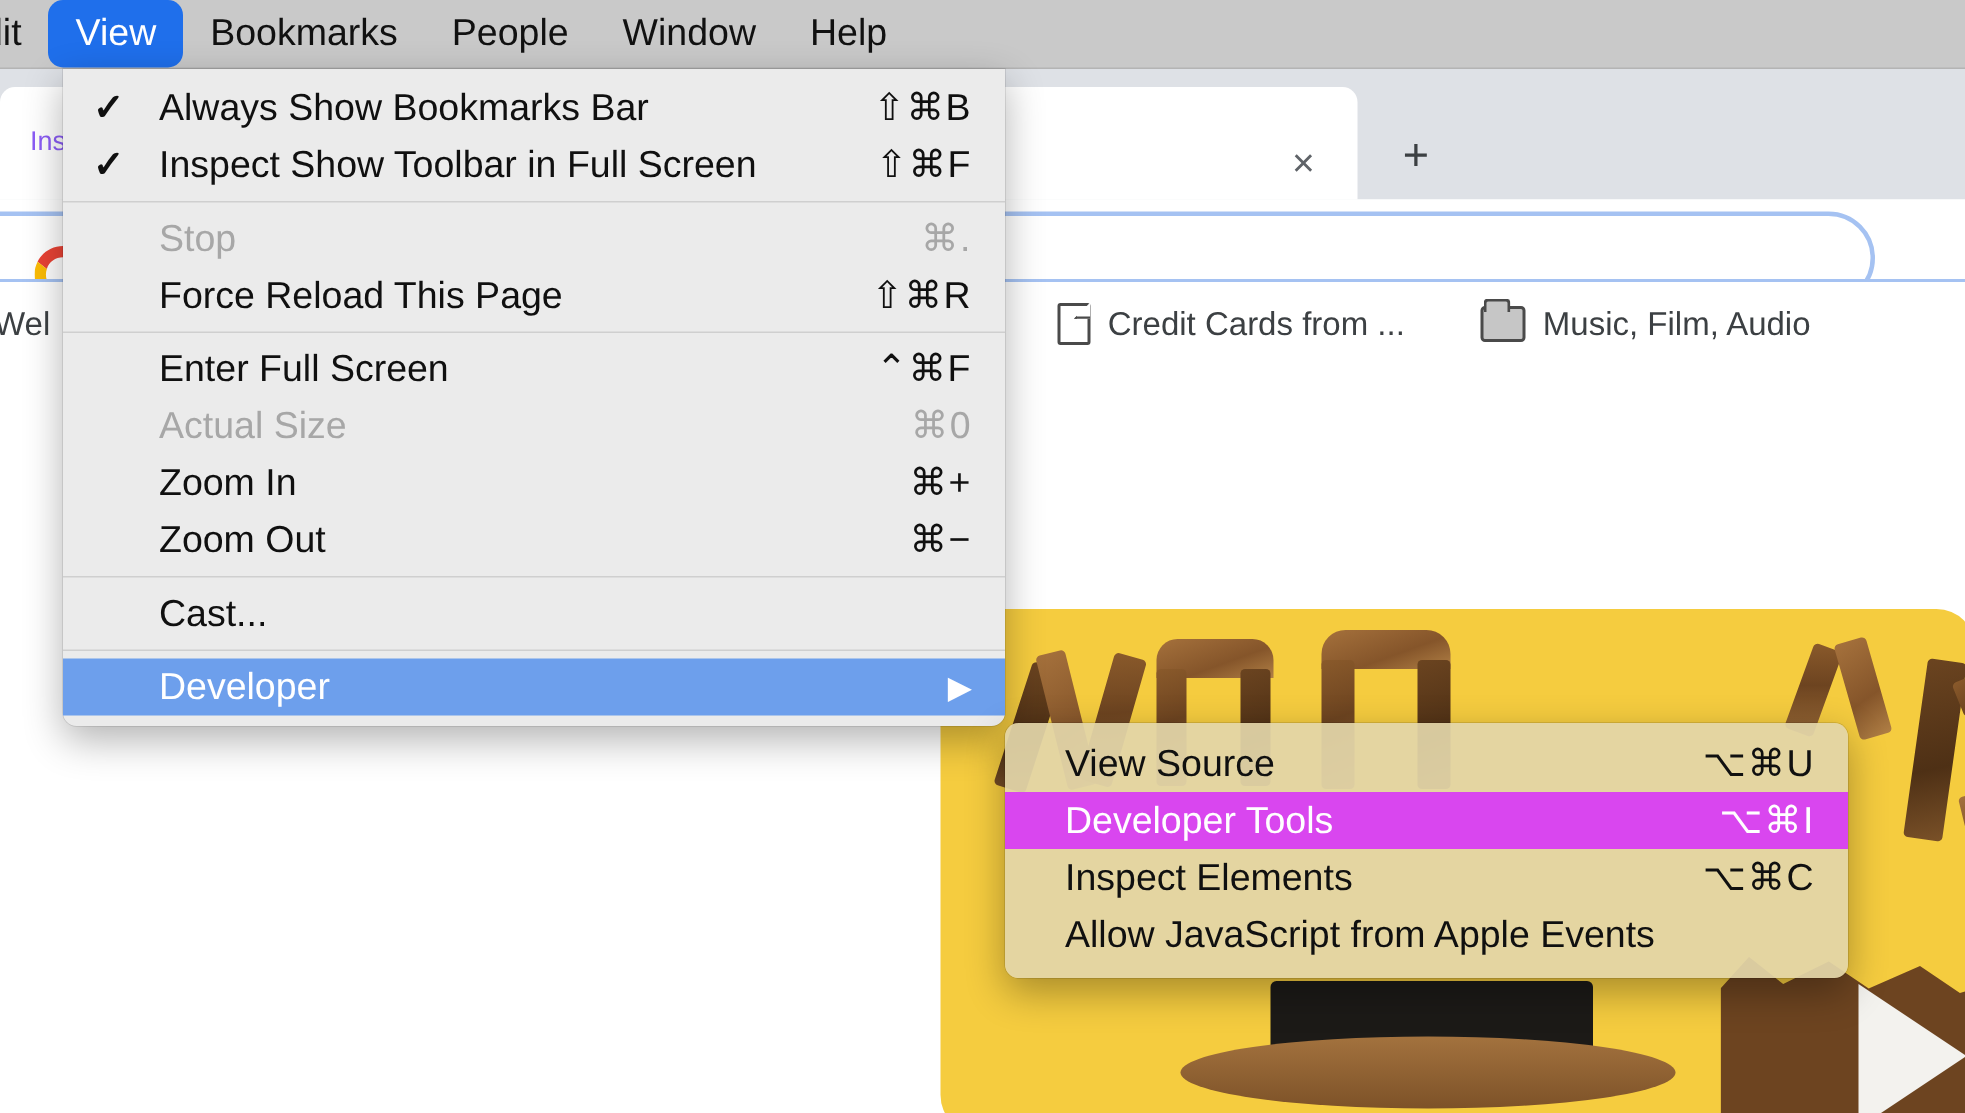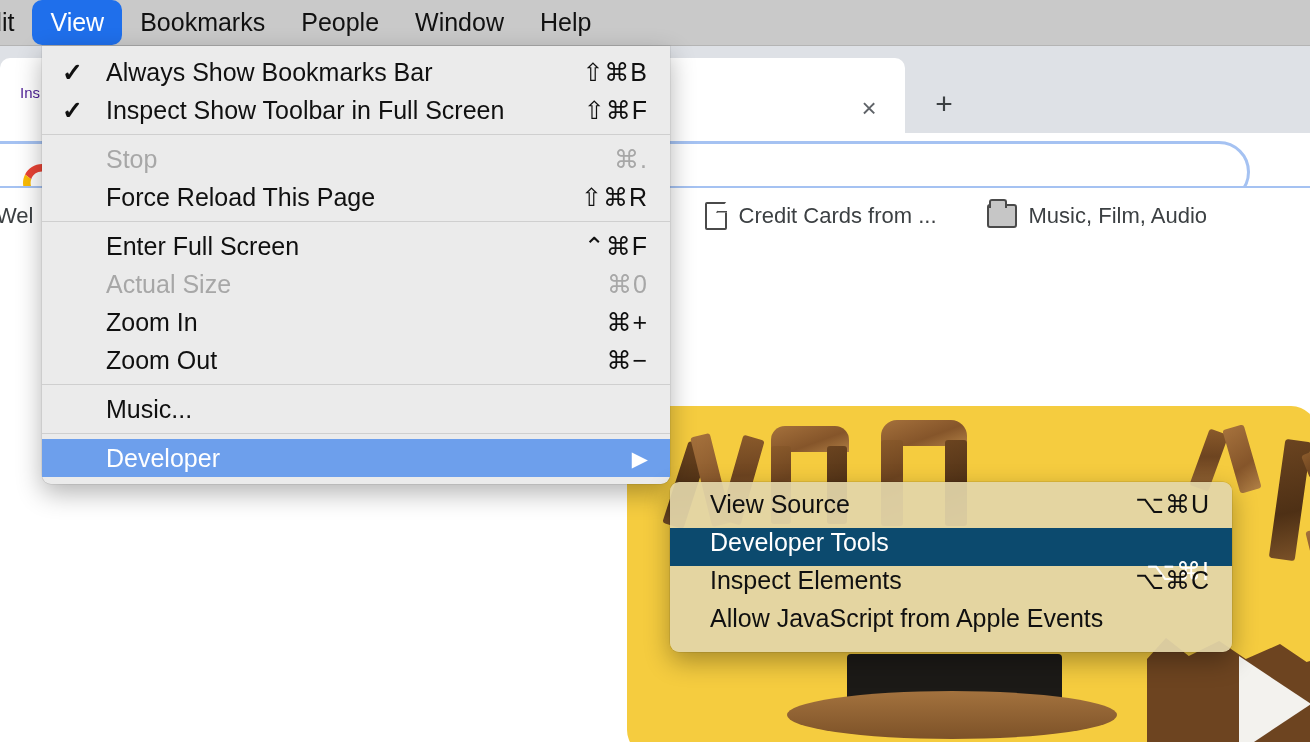--- a/index.html
+++ b/index.html
@@ -27,21 +27,21 @@
   }
   .tab {
     position: absolute; left: 0; top: 12px;
     width: 905px; height: 75px;
     background: #ffffff;
     border-top-left-radius: 10px;
     border-top-right-radius: 10px;
   }
   .tab-title {
     position: absolute; left: 20px; top: 26px;
-    font-size: 15px; color: #4c1d95;
+    font-size: 18px; color: #8b5cf6;
     white-space: nowrap;
   }
   .tab-close {
     position: absolute; left: 852px; top: 33px;
     width: 34px; height: 34px;
     display: flex; align-items: center; justify-content: center;
     font-size: 26px; color: #5f6368; line-height: 1;
     border-radius: 50%;
   }
   .newtab {
@@ -233,25 +233,25 @@
     background: rgba(226,213,169,0.93);
     border-radius: 9px;
     box-shadow: 0 9px 26px rgba(0,0,0,0.32), 0 0 0 0.5px rgba(0,0,0,0.14);
     z-index: 70;
     padding: 8px 0 10px 0;
     font-size: 25px;
     color: #101010;
   }
   .smi {
     height: 38px;
-    display: flex; 
+    display: flex; align-items: center;
     padding: 0 22px 0 40px;
     white-space: nowrap;
   }
-  .smi.selected { background: #0c4a6e; color: #ffffff; flex-direction: column; }
+  .smi.selected { background: #d946ef; color: #ffffff; }
   .smi .shortcut { margin-left: auto; font-size: 25px; letter-spacing: 1px; }
 </style>
 </head>
 <body>
 
 <div id="root">
 
   <div class="browser">
 
     <div class="tabstrip">
@@ -366,21 +366,21 @@
       <span class="shortcut">⌘+</span>
     </div>
     <div class="mi nocheck">
       <span class="label">Zoom Out</span>
       <span class="shortcut">⌘−</span>
     </div>
 
     <div class="sep"></div>
 
     <div class="mi nocheck">
-      <span class="label">Music...</span>
+      <span class="label">Cast...</span>
     </div>
 
     <div class="sep"></div>
 
     <div class="mi nocheck selected">
       <span class="label">Developer</span>
       <span class="arrow">▶</span>
     </div>
   </div>
 

